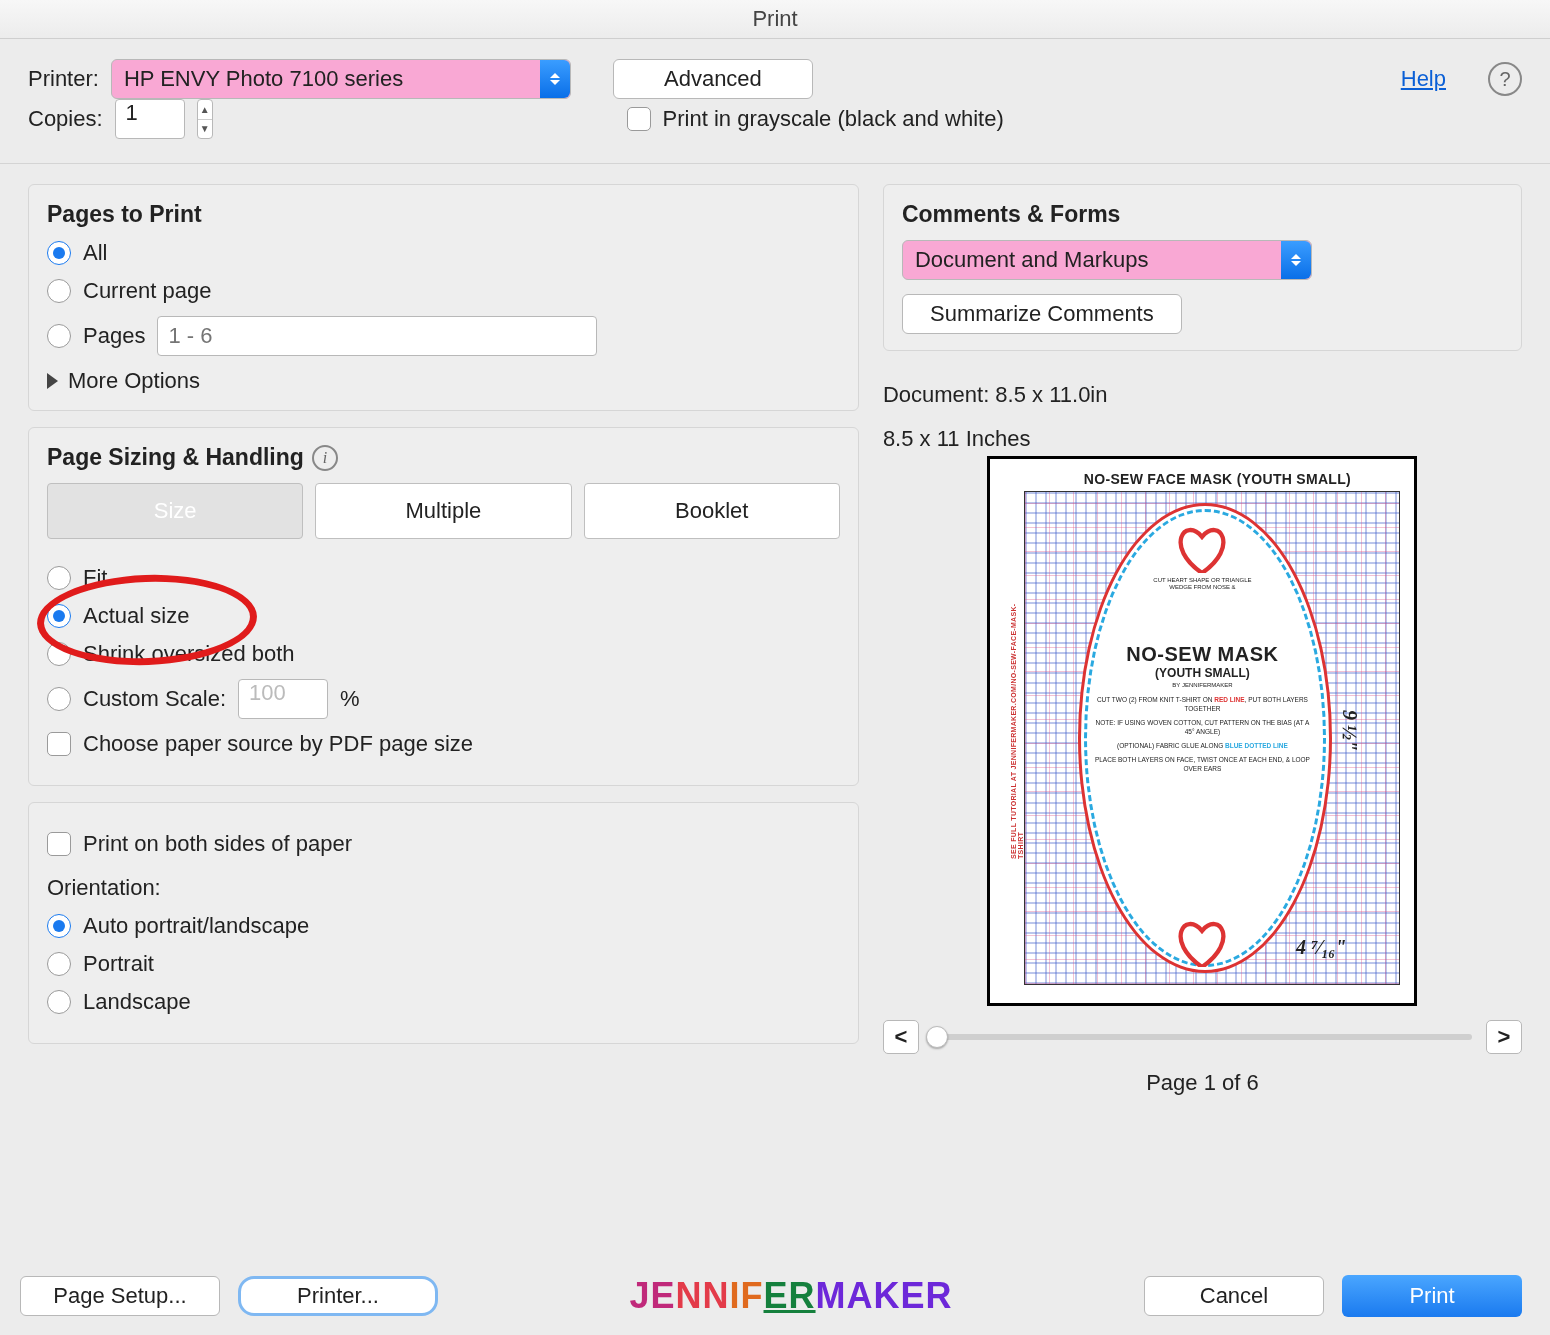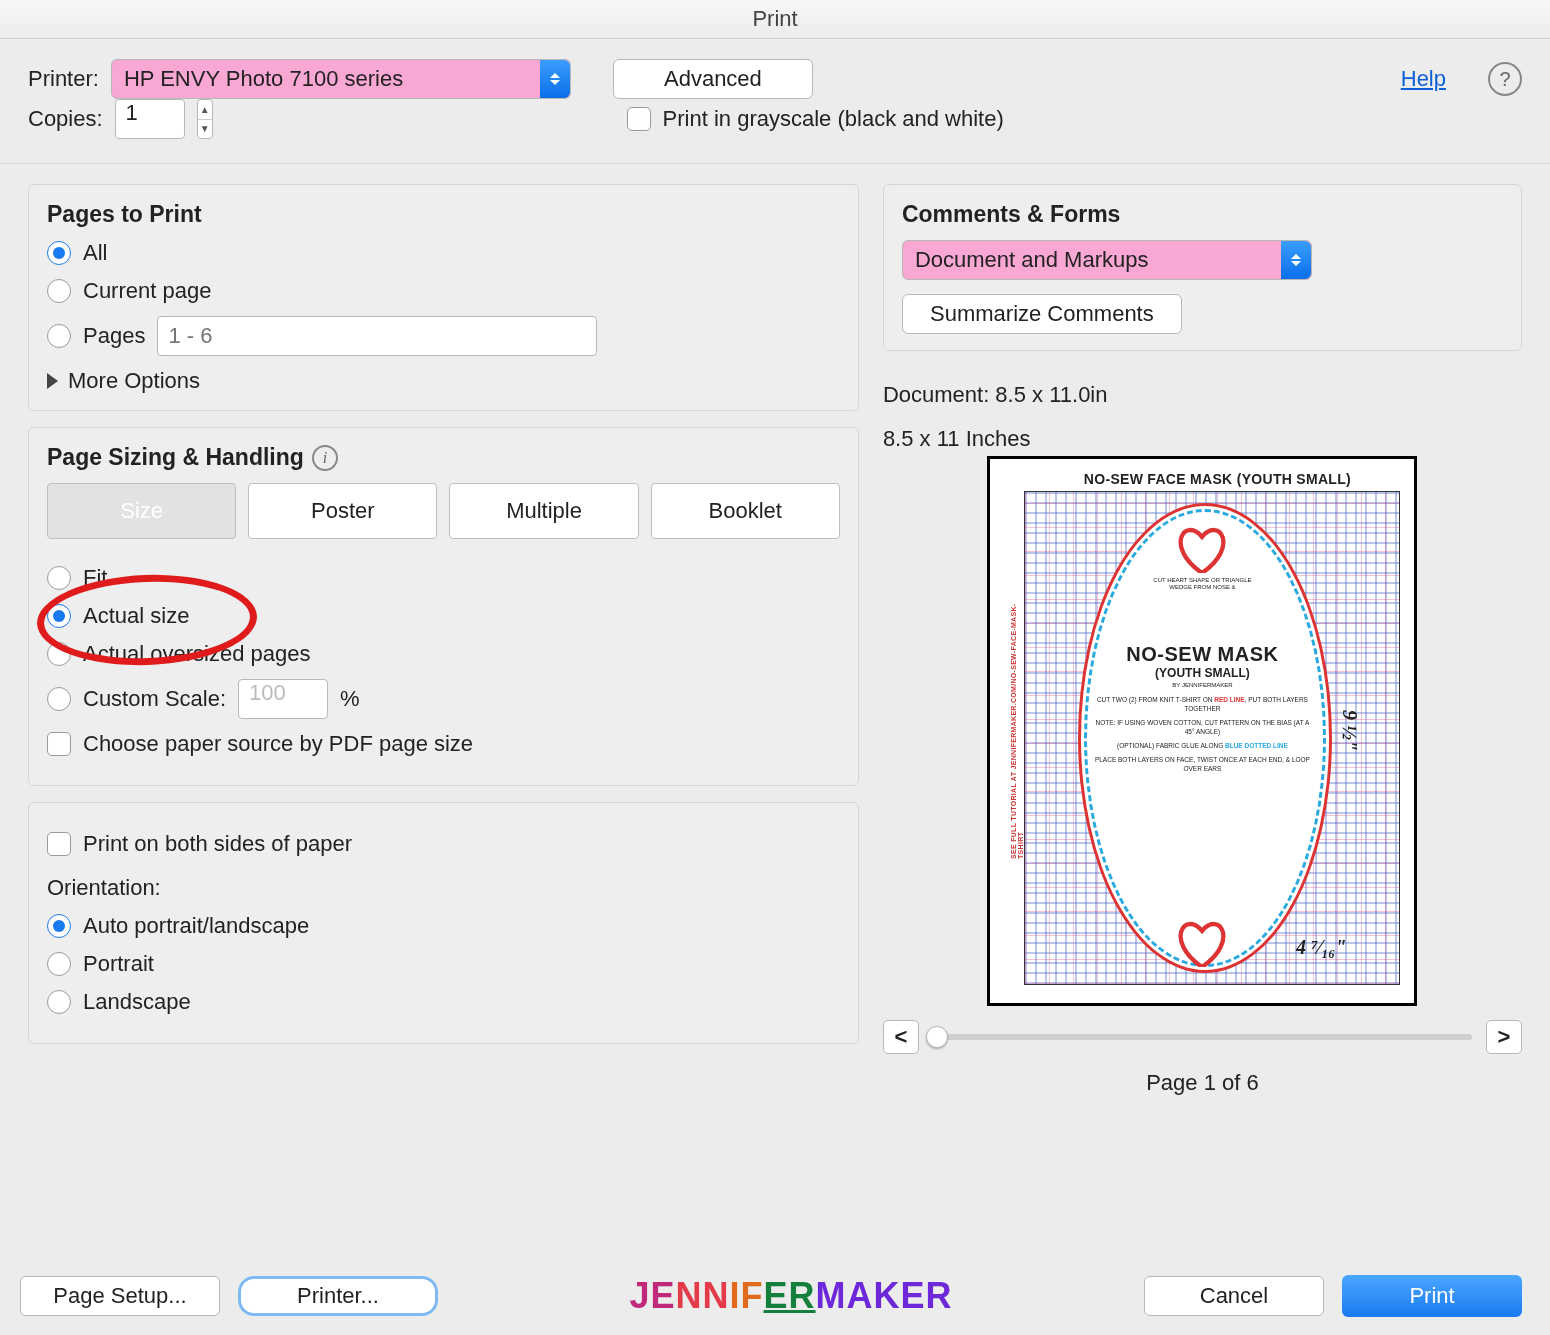--- a/index.html
+++ b/index.html
@@ -255,37 +255,36 @@
       </div>
     </div>
 
     <div class="panel">
       <div style="display:flex;align-items:center;gap:8px">
         <span class="section-title" style="margin:0">Page Sizing &amp; Handling</span>
         <span class="info-circle">i</span>
       </div>
       <div class="seg">
         <div class="seg-btn active">Size</div>
-        <div class="seg-btn">Poster</div>
         <div class="seg-btn">Multiple</div>
         <div class="seg-btn">Booklet</div>
       </div>
       <div style="height:14px"></div>
       <div class="opt-row">
           <div class="radio"></div>
           <span>Fit</span>
         </div>
       <div class="opt-row" style="position:relative">
         <span class="circle-annot"></span>
         <div class="radio checked"></div>
         <span>Actual size</span>
       </div>
       <div class="opt-row">
           <div class="radio"></div>
-          <span>Actual oversized pages</span>
+          <span>Shrink oversized both</span>
         </div>
       <div class="opt-row">
         <div class="radio"></div>
         <span>Custom Scale:</span>
         <div class="input" style="width:90px;color:#bbb">100</div>
         <span>%</span>
       </div>
       <div class="opt-row">
           <div class="checkbox"></div>
           <span>Choose paper source by PDF page size</span>

